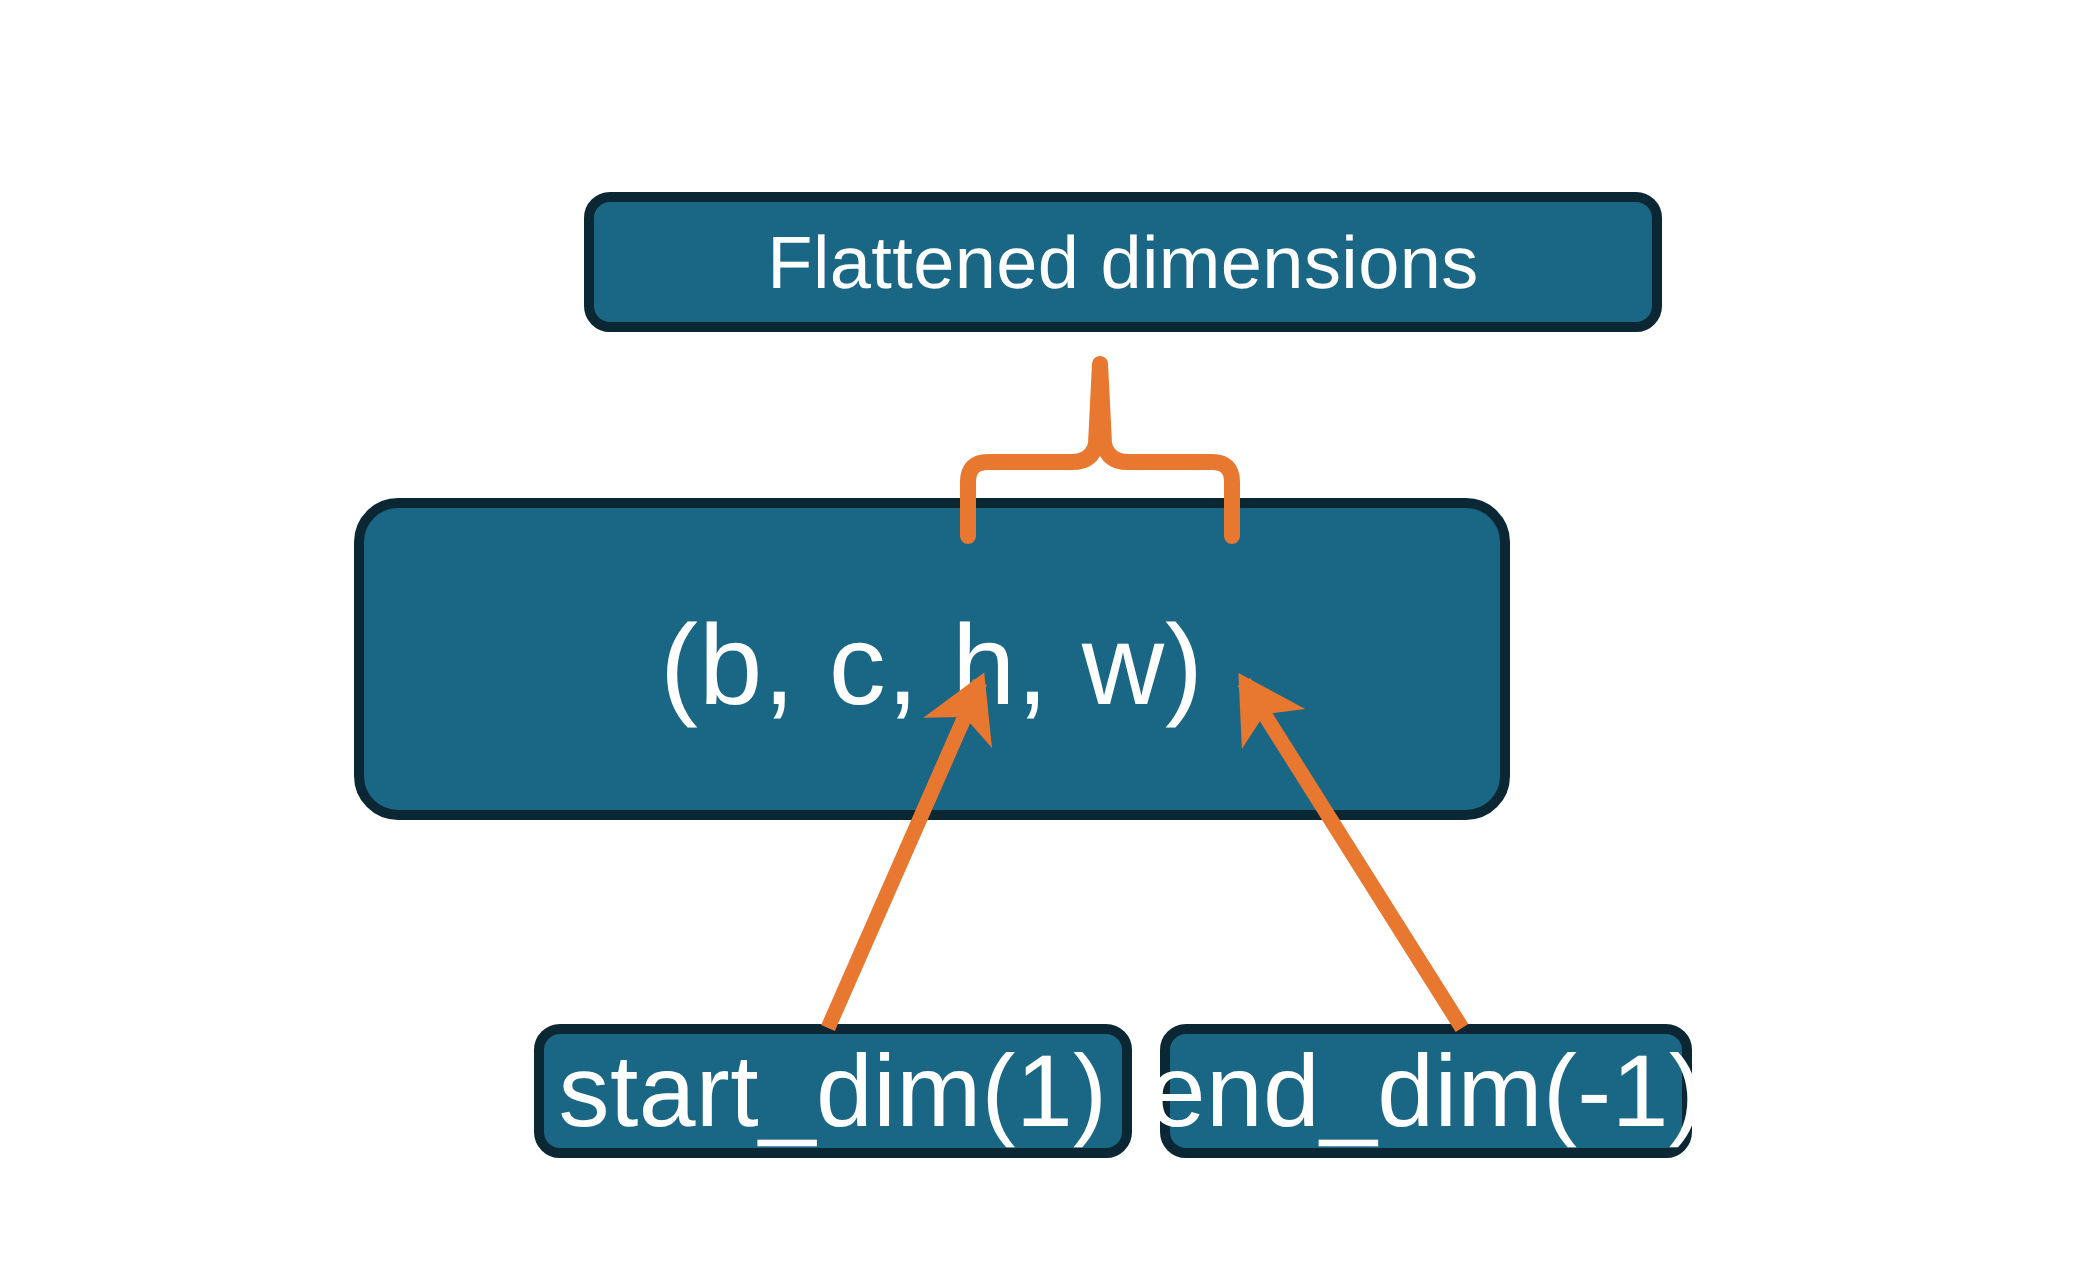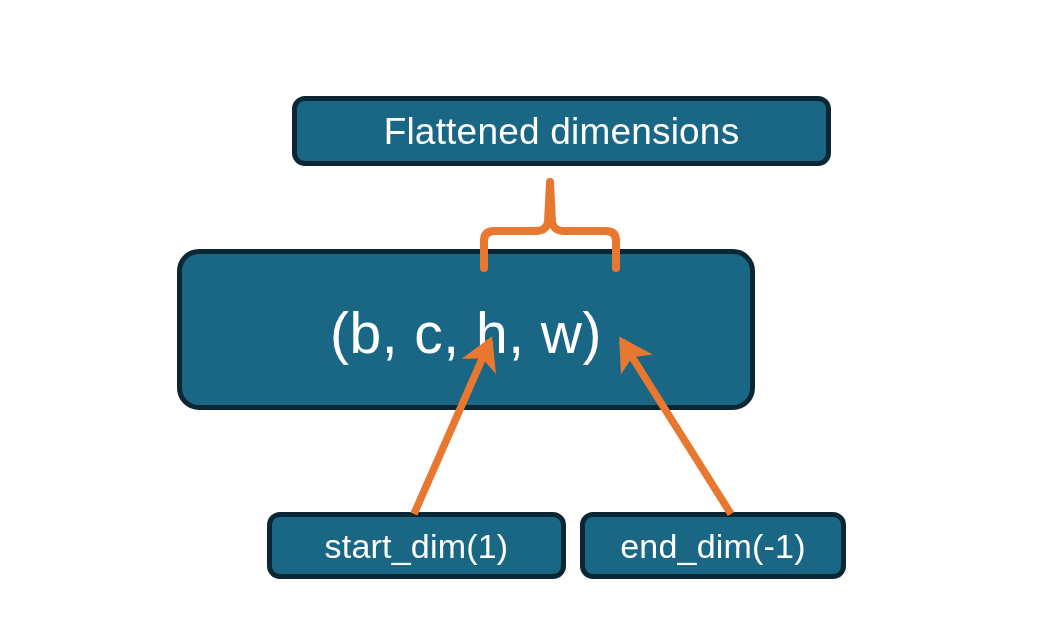--- a/index.html
+++ b/index.html
@@ -75,21 +75,21 @@
   }
   #box-end-dim {
     left: 580px;
     top: 512px;
     width: 266px;
     height: 67px;
     border-radius: 13px;
   }
   #box-start-dim .node-label,
   #box-end-dim .node-label {
-    font-size: 34px;
+    font-size: 51px;
     letter-spacing: 0.2px;
   }
 
   
   #connectors {
     position: absolute;
     left: 0;
     top: 0;
     width: 1038px;
     height: 632px;

